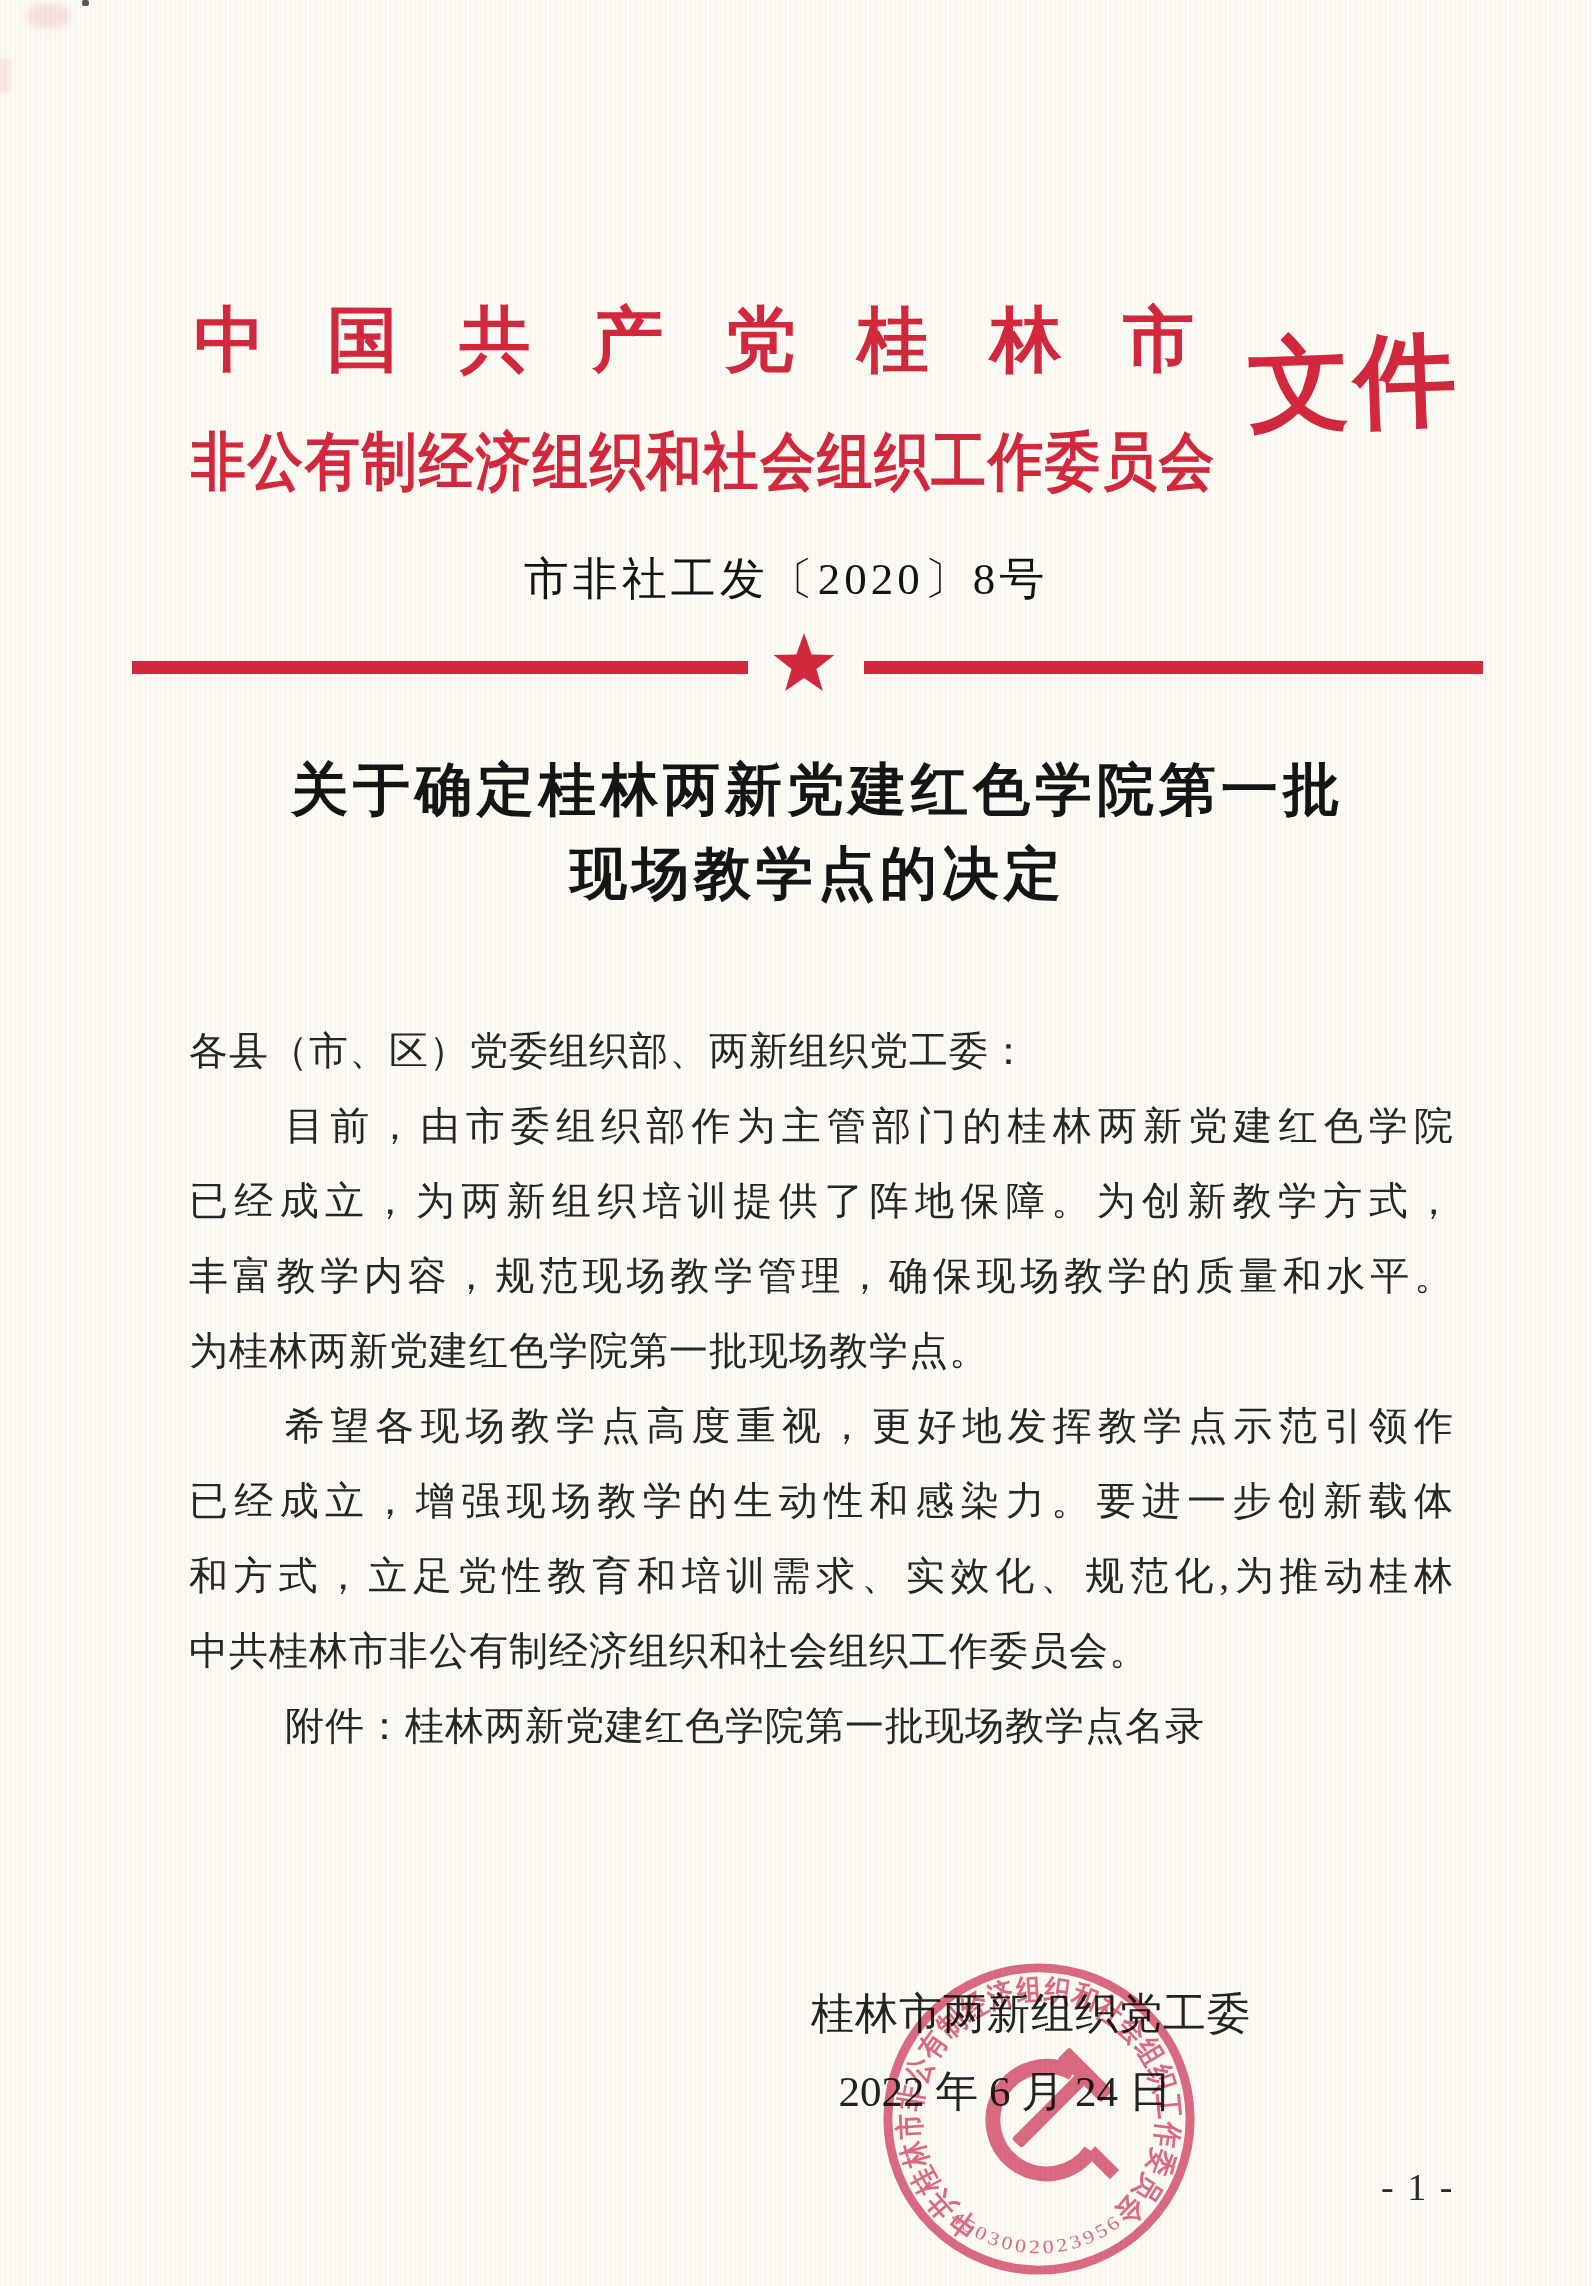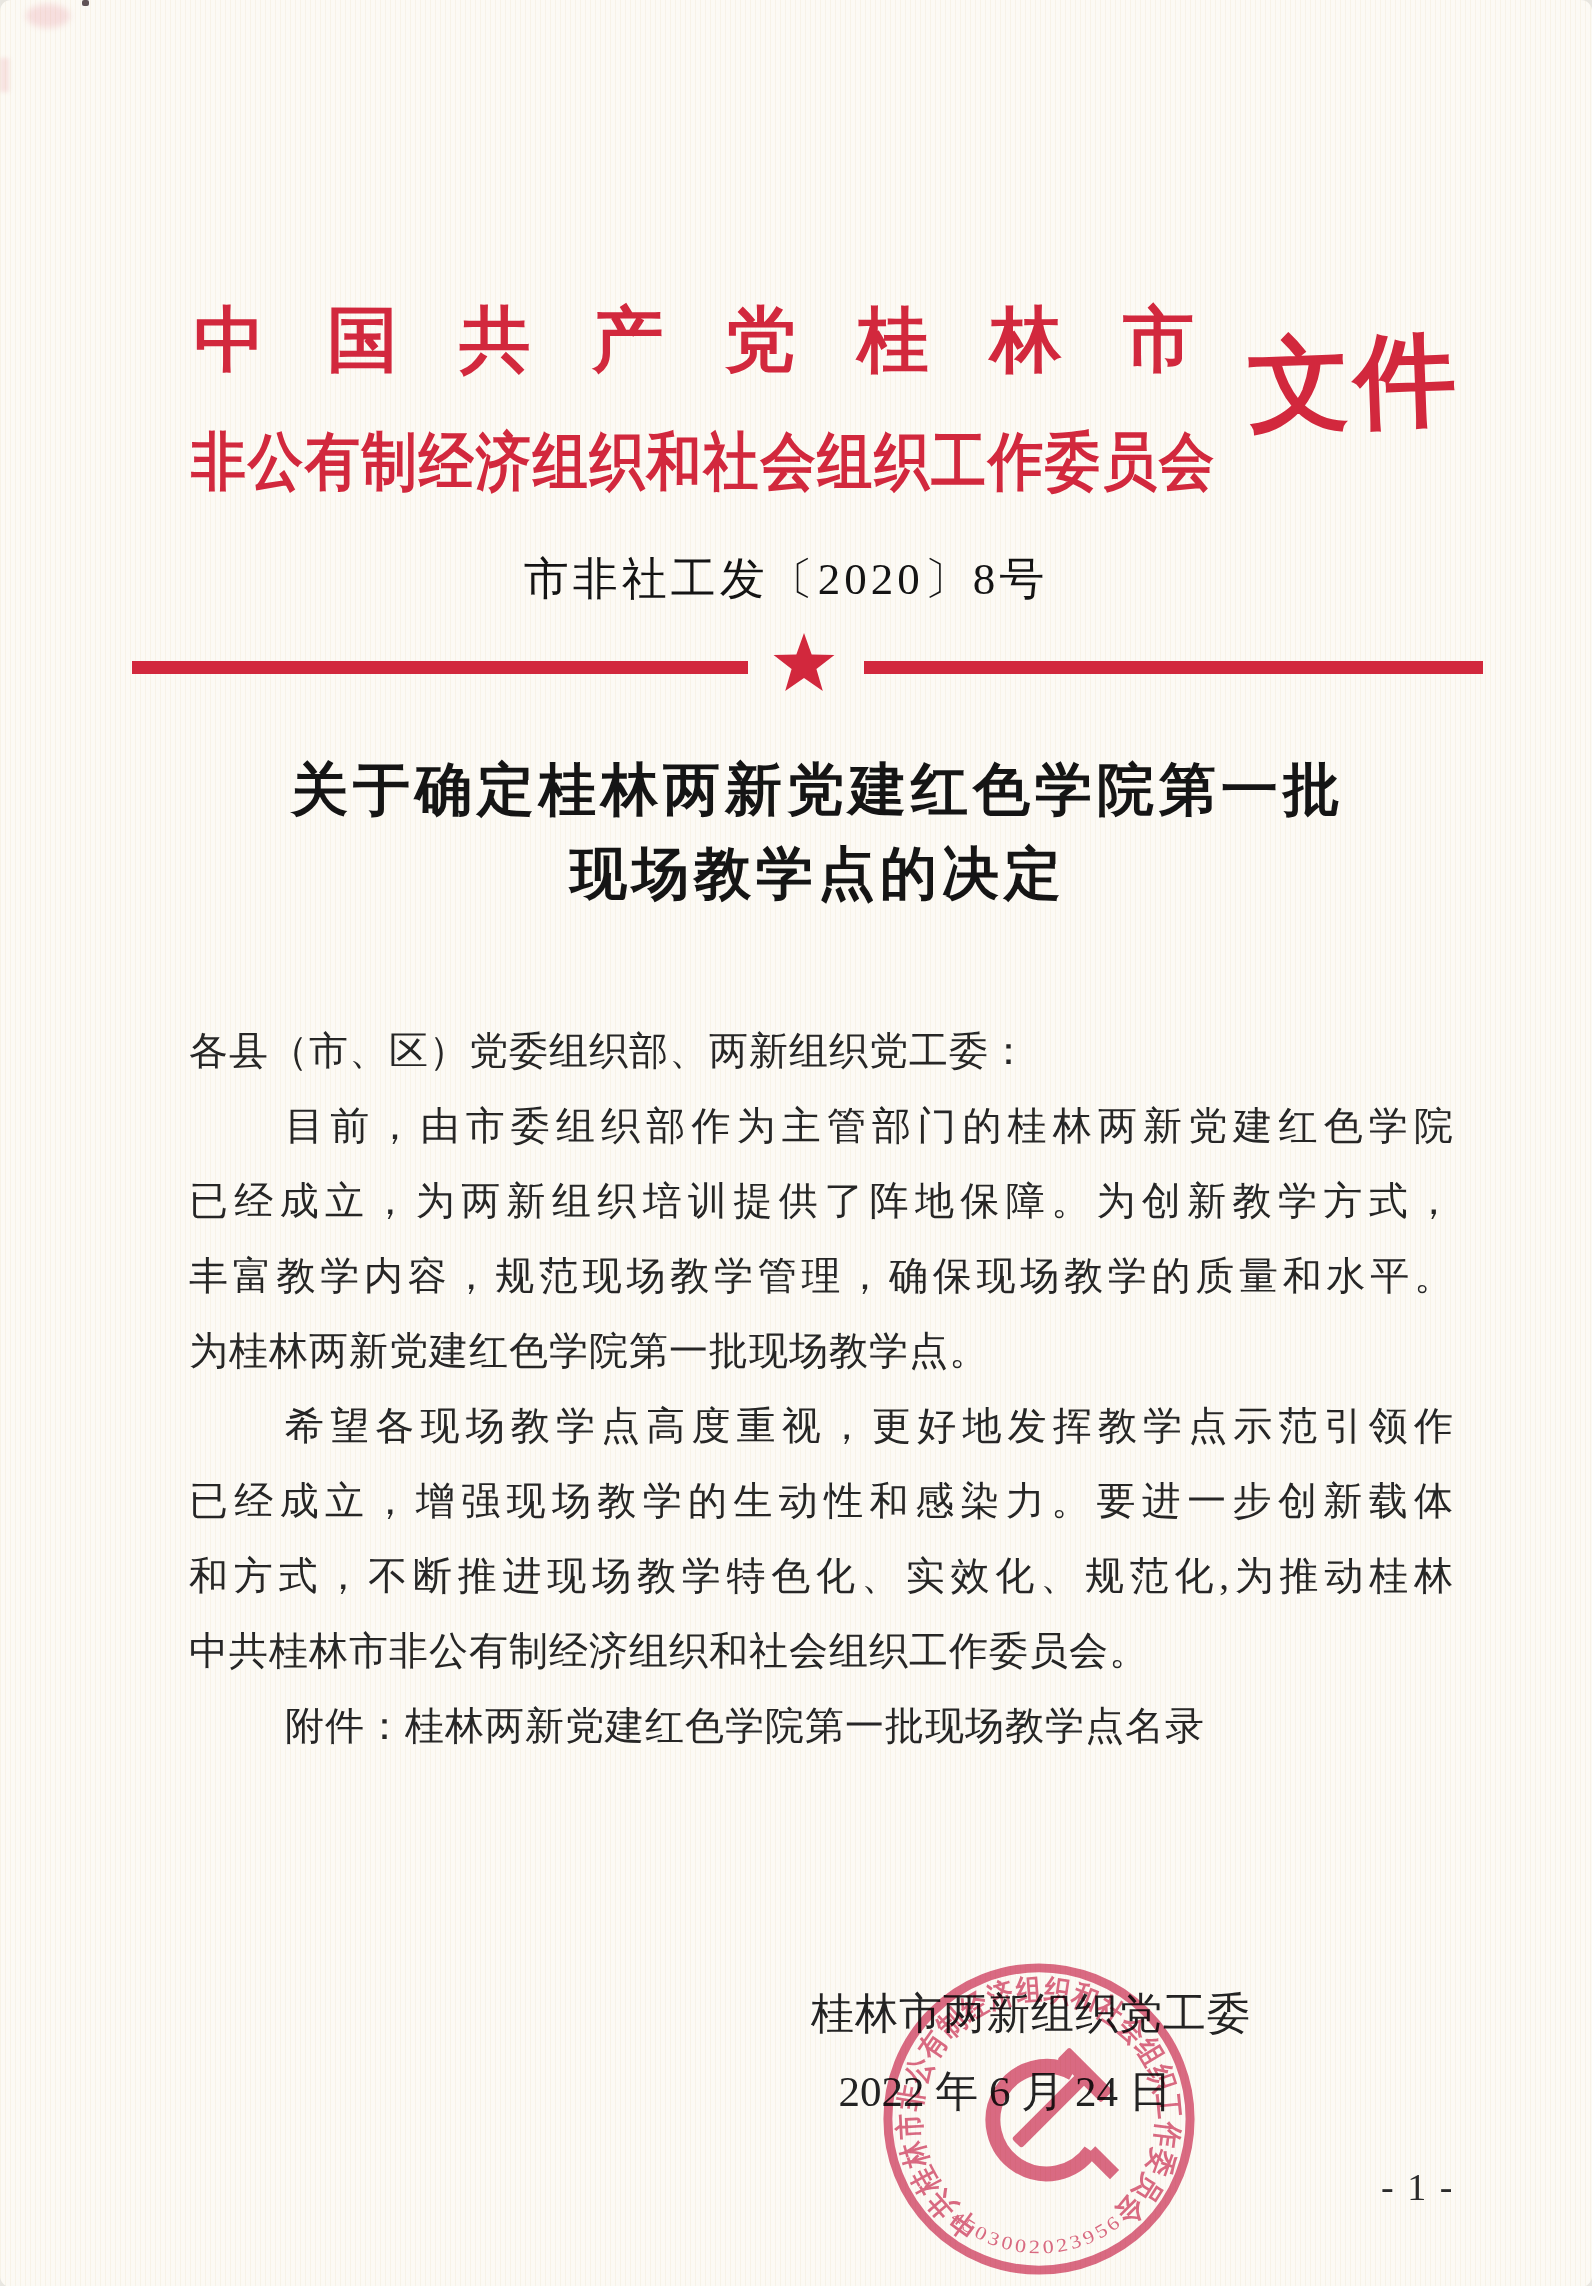--- a/index.html
+++ b/index.html
@@ -6,21 +6,20 @@
   .page{
     position:relative;
     width:1592px;height:2287px;
     margin:0 auto;
     background:
       repeating-linear-gradient(90deg, rgba(240,230,206,0.35) 0 1px, rgba(0,0,0,0) 1px 5px),
       #fcfaf5;
     overflow:hidden;
     font-family:"Liberation Serif","DejaVu Serif",serif;
     color:#262626;
-    border-radius:11px;
   }
   
   .speck{position:absolute;background:#3a2a30;width:7px;height:6px;left:82px;top:0;border-radius:2px;opacity:.8;}
   .smudge-a{position:absolute;left:26px;top:4px;width:44px;height:24px;background:rgba(214,60,82,.14);filter:blur(3px);border-radius:50%;}
   .smudge-b{position:absolute;left:0;top:58px;width:9px;height:34px;background:rgba(214,60,82,.12);filter:blur(2px);}
 
   
   .org-line1{
     position:absolute;left:194px;top:295px;width:1000px;height:90px;
     font-size:71px;line-height:90px;font-weight:bold;color:#d2283d;
@@ -114,21 +113,21 @@
   </div>
 
   <div class="body-text">
     <div class="ln">各县（市、区）党委组织部、两新组织党工委：</div>
     <div class="ln indent just">目前，由市委组织部作为主管部门的桂林两新党建红色学院</div>
     <div class="ln just">已经成立，为两新组织培训提供了阵地保障。为创新教学方式，</div>
     <div class="ln just">丰富教学内容，规范现场教学管理，确保现场教学的质量和水平。</div>
     <div class="ln">为桂林两新党建红色学院第一批现场教学点。</div>
     <div class="ln indent just">希望各现场教学点高度重视，更好地发挥教学点示范引领作</div>
     <div class="ln just">已经成立，增强现场教学的生动性和感染力。要进一步创新载体</div>
-    <div class="ln just">和方式，不断推进现场教学特色化、实效化、规范化,为推动桂林</div>
+    <div class="ln just">和方式，立足党性教育和培训需求、实效化、规范化,为推动桂林</div>
     <div class="ln">中共桂林市非公有制经济组织和社会组织工作委员会。</div>
     <div class="ln indent">附件：桂林两新党建红色学院第一批现场教学点名录</div>
   </div>
 
   <div class="sig-org">桂林市两新组织党工委</div>
   <div class="sig-date">2022 年 6 月 24 日</div>
 
   <div class="seal">
     <svg viewBox="0 0 340 340" aria-hidden="true">
       <defs>

